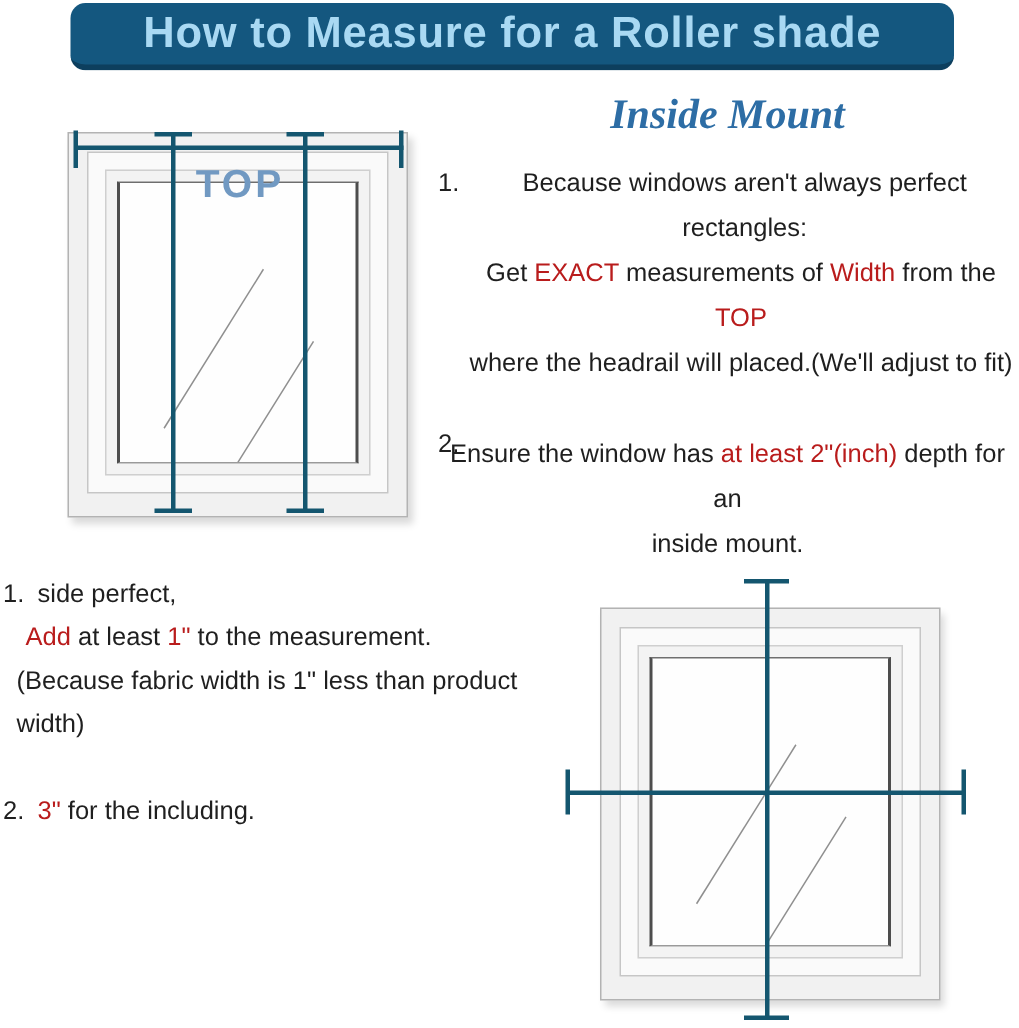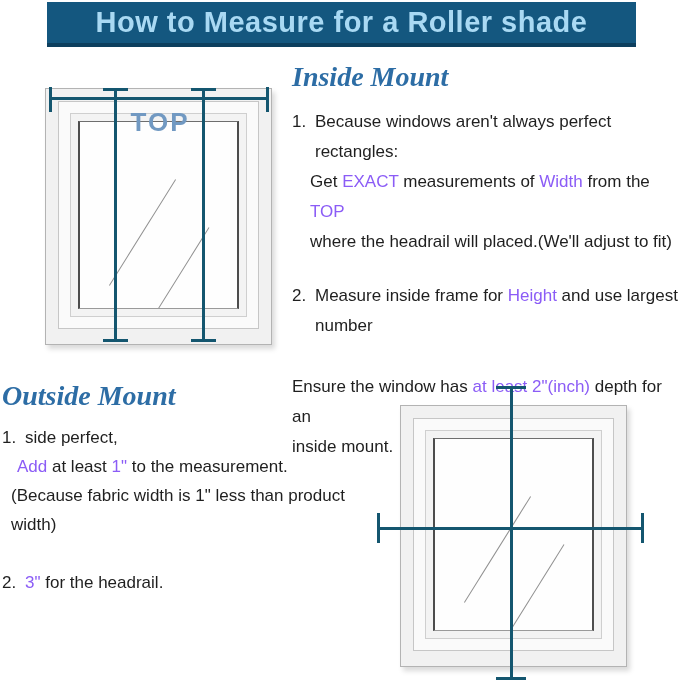--- a/index.html
+++ b/index.html
@@ -5,21 +5,21 @@
   html,body { margin:0; padding:0; background:#ffffff; }
   #page {
     position:relative; width:679px; height:685px; overflow:hidden;
     background:#ffffff; font-family:"Liberation Sans", sans-serif;
     color:#1f1f1f;
   }
 
   
   .banner {
     position:absolute; left:47px; top:2px; width:589px; height:41px;
-    background:#14577f; border-radius:0;
+    background:#14577f; border-radius:10px;
     border-bottom:4px solid #0d3f5e;
     display:flex; align-items:center; justify-content:center;
     color:#a9d9f3; font-size:29px; font-weight:bold; letter-spacing:0.5px;
   }
 
   
   .window { position:absolute; }
   .wf1 { position:absolute; inset:0; background:#f1f1f1; border:1px solid #b3b3b3;
          box-shadow:3px 4px 5px rgba(0,0,0,0.15); }
   .wf2 { position:absolute; left:13px; right:13px; top:13px; bottom:16px;
@@ -42,23 +42,23 @@
   }
 
   
   .mount-heading {
     font-family:"Liberation Serif", serif; font-style:italic; font-weight:600;
     color:#2d6da5; font-size:28px; margin:0;
   }
   .col { position:absolute; font-size:17px; line-height:30px; }
   .num-item { position:relative; padding-left:23px; }
   .num { position:absolute; left:0; top:0; }
-  .purple { color:#8b5cf6; }
+  .purple { color:#b91c1c; }
 
-  #inside-col  { left:292px; top:62px;  width:386px; }
+  #inside-col  { left:292px; top:62px;  width:386px;text-align:center; }
   #inside-col .mount-heading { margin-bottom:15px; }
   #inside-col .step1 { margin-top:0; }
   #inside-col .cont { margin-left:-5px; }
   #inside-col .cont2 { margin-left:-7px; }
   #inside-col .step2 { margin-top:24px; }
   #inside-col .note { margin-top:31px; }
 
   #outside-col { left:2px;  top:381px; width:365px; font-size:17px; line-height:29px; }
   #outside-col .mount-heading { margin-bottom:13px; }
   #outside-col .ind-a { margin-left:0px; }
@@ -104,42 +104,40 @@
 
     <div class="num-item step1">
       <span class="num">1.</span>
       <div><span>Because windows aren't always perfect rectangles:</span></div>
       <div class="cont"><span>Get </span><span class="purple">EXACT</span><span> measurements of </span><span class="purple">Width</span><span> from the </span><span class="purple">TOP</span></div>
       <div class="cont"><span>where the headrail will placed.(We'll adjust to fit)</span></div>
     </div>
 
     <div class="num-item step2">
       <span class="num">2.</span>
-      <div><span>Measure inside frame for </span><span class="purple">Height</span><span> and use largest number</span></div>
     </div>
 
     <div class="note">
       <div><span>Ensure the window has </span><span class="purple">at least 2"(inch)</span><span> depth for an</span></div>
       <div><span>inside mount.</span></div>
     </div>
   </div>
 
   <div class="col" id="outside-col">
-    <h2 class="mount-heading">Outside Mount</h2>
 
     <div class="num-item">
       <span class="num">1.</span>
       <div class="ind-a"><span>side perfect,</span></div>
       <div class="ind-b"><span class="purple">Add</span><span> at least </span><span class="purple">1"</span><span> to the measurement.</span></div>
       <div class="ind-c"><span>(Because fabric width is 1" less than product width)</span></div>
     </div>
 
     <div class="num-item step2">
       <span class="num">2.</span>
-      <div class="ind-a"><span class="purple">3"</span><span> for the headrail.</span></div>
+      <div class="ind-a"><span class="purple">3"</span><span> for the including.</span></div>
     </div>
 
   </div>
 
   <div class="window" style="left:400px; top:405px; width:227px; height:262px;">
     <div class="wf1"></div>
     <div class="wf2">
       <div class="wf3">
         <div class="glass">
           <div class="refl r1"></div>

